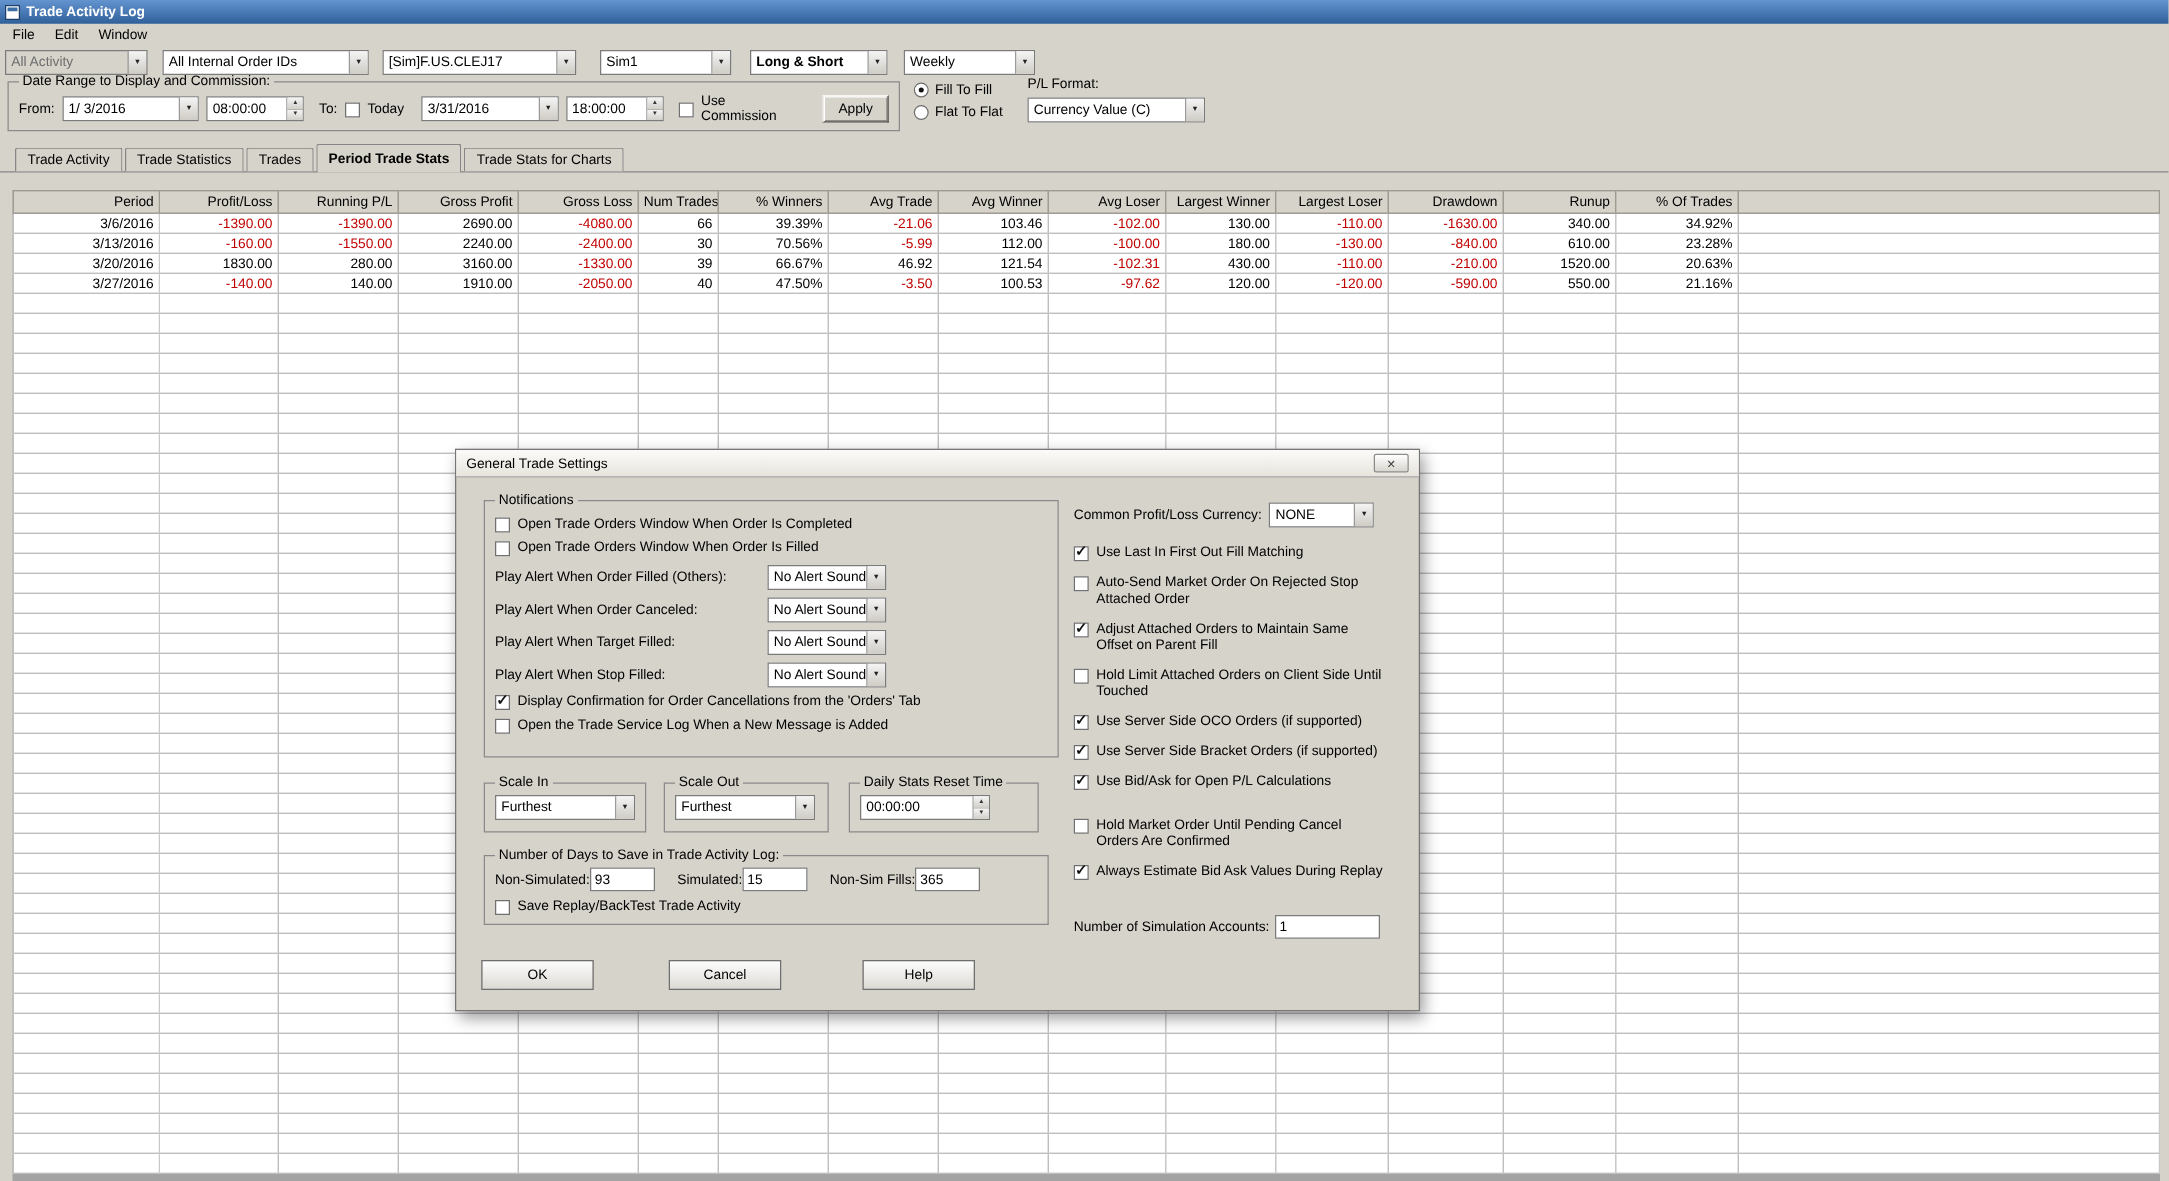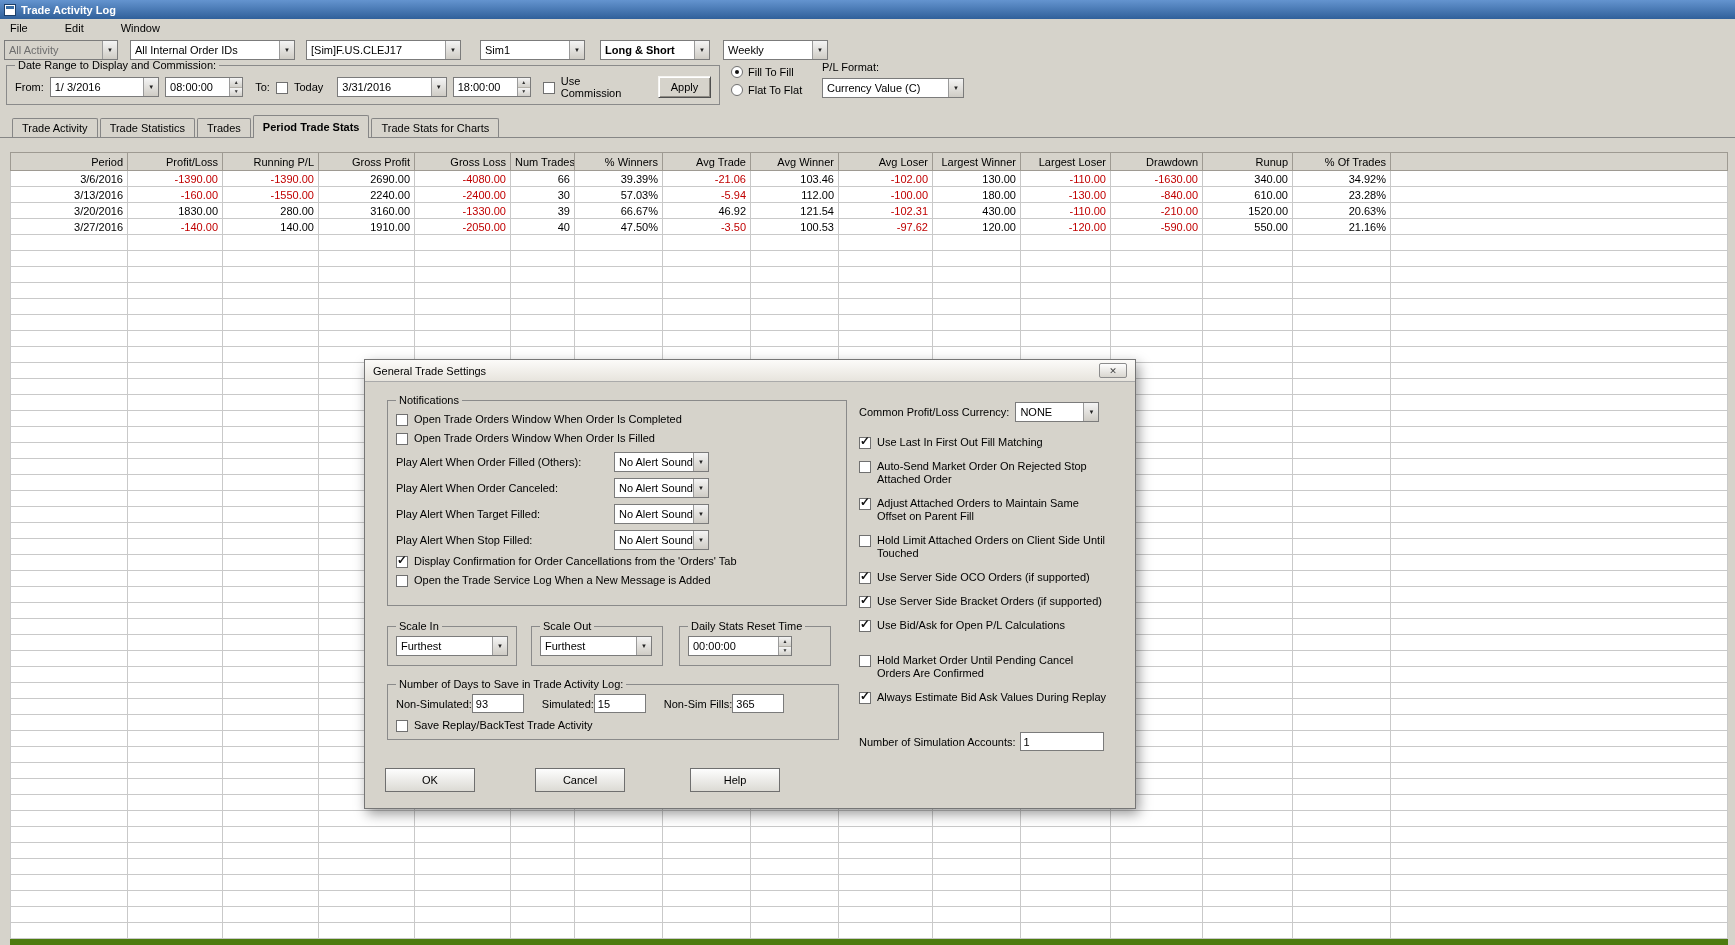--- a/index.html
+++ b/index.html
@@ -13,21 +13,21 @@
   .titlebar {
     position:absolute; top:0; left:0; right:0; height:19px;
     background:linear-gradient(to bottom,#6494cf,#30609a);
     display:flex; align-items:center; padding:0 4px; gap:5px;
   }
   .app-icon { width:12px; height:12px; background:#fff; border:1px solid #1d3f69; position:relative; flex:none; }
   .app-icon::before { content:""; position:absolute; top:1px; left:1px; right:1px; height:3px; background:#3a6ea5; }
   .title-text { color:#fff; font-weight:bold; font-size:11px; }
 
   
-  .menubar { position:absolute; top:19px; left:0; right:0; height:18px; display:flex; align-items:center; padding-left:2px;gap:21px; }
+  .menubar { position:absolute; top:19px; left:0; right:0; height:18px; display:flex; align-items:center; padding-left:2px; }
   .menu-item { padding:2px 8px; }
 
   
   .combo { display:inline-flex; align-items:stretch; height:20px; background:#fff; border:1px solid #7b7b7b; }
   .combo .txt { flex:1; padding:0 4px; display:flex; align-items:center; white-space:nowrap; overflow:hidden; }
   .combo .btn { width:15px; flex:none; background:linear-gradient(#f4f4f4,#cfccc5); border-left:1px solid #9a9a9a;
                 display:flex; align-items:center; justify-content:center; font-size:6px; color:#222; }
   .combo.disabled { background:#d6d3cb; color:#6e6e6e; }
 
   .spinner { display:inline-flex; align-items:stretch; height:20px; background:#fff; border:1px solid #7b7b7b; }
@@ -73,21 +73,21 @@
   .w142 { width:142px; }
 
   
   .tabs { position:absolute; top:113px; left:0; right:0; height:25px; display:flex; align-items:flex-end; padding-left:12px;
           border-bottom:1px solid #868686; z-index:1; }
   .tab { border:1px solid #868686; border-bottom:none; background:#d6d3cb; padding:3px 9px; margin-right:2px;
          border-radius:2px 2px 0 0; white-space:nowrap; }
   .tab.active { font-weight:bold; padding-top:5px; padding-bottom:5px; margin-bottom:-1px; z-index:2; position:relative; }
 
   
-  .table-area { position:absolute; top:152px; left:10px; right:7px; bottom:0; overflow:hidden; background:#4d7c0f; }
+  .table-area { position:absolute; top:152px; left:10px; right:7px; bottom:0; overflow:hidden; background:#a3a3a3; }
   table.stats { border-collapse:collapse; table-layout:fixed; width:100%; }
   table.stats th { background:#d6d3cb; border:1px solid #9e9a92; font-weight:normal; text-align:right;
                    padding:2px 4px; height:18px; font-size:11px; white-space:nowrap; overflow:hidden; }
   table.stats td { background:#fff; border:1px solid #c9c9c9; text-align:right; padding:0 4px; height:16px;
                    font-size:11px; white-space:nowrap; overflow:hidden; }
   table.stats td.neg { color:#c00000; }
 
   
   .dialog { position:absolute; left:364px; top:359px; width:772px; height:450px; background:#d6d3cb;
             border:1px solid #767676; box-shadow:3px 5px 12px rgba(0,0,0,0.4); z-index:10; }
@@ -309,22 +309,22 @@
             <td>34.92%</td>
             <td>&nbsp;</td>
           </tr>
           <tr>
             <td>3/13/2016</td>
             <td class="neg">-160.00</td>
             <td class="neg">-1550.00</td>
             <td>2240.00</td>
             <td class="neg">-2400.00</td>
             <td>30</td>
-            <td>57.03%</td>
-            <td class="neg">-5.94</td>
+            <td>70.56%</td>
+            <td class="neg">-5.99</td>
             <td>112.00</td>
             <td class="neg">-100.00</td>
             <td>180.00</td>
             <td class="neg">-130.00</td>
             <td class="neg">-840.00</td>
             <td>610.00</td>
             <td>23.28%</td>
             <td>&nbsp;</td>
           </tr>
           <tr>

